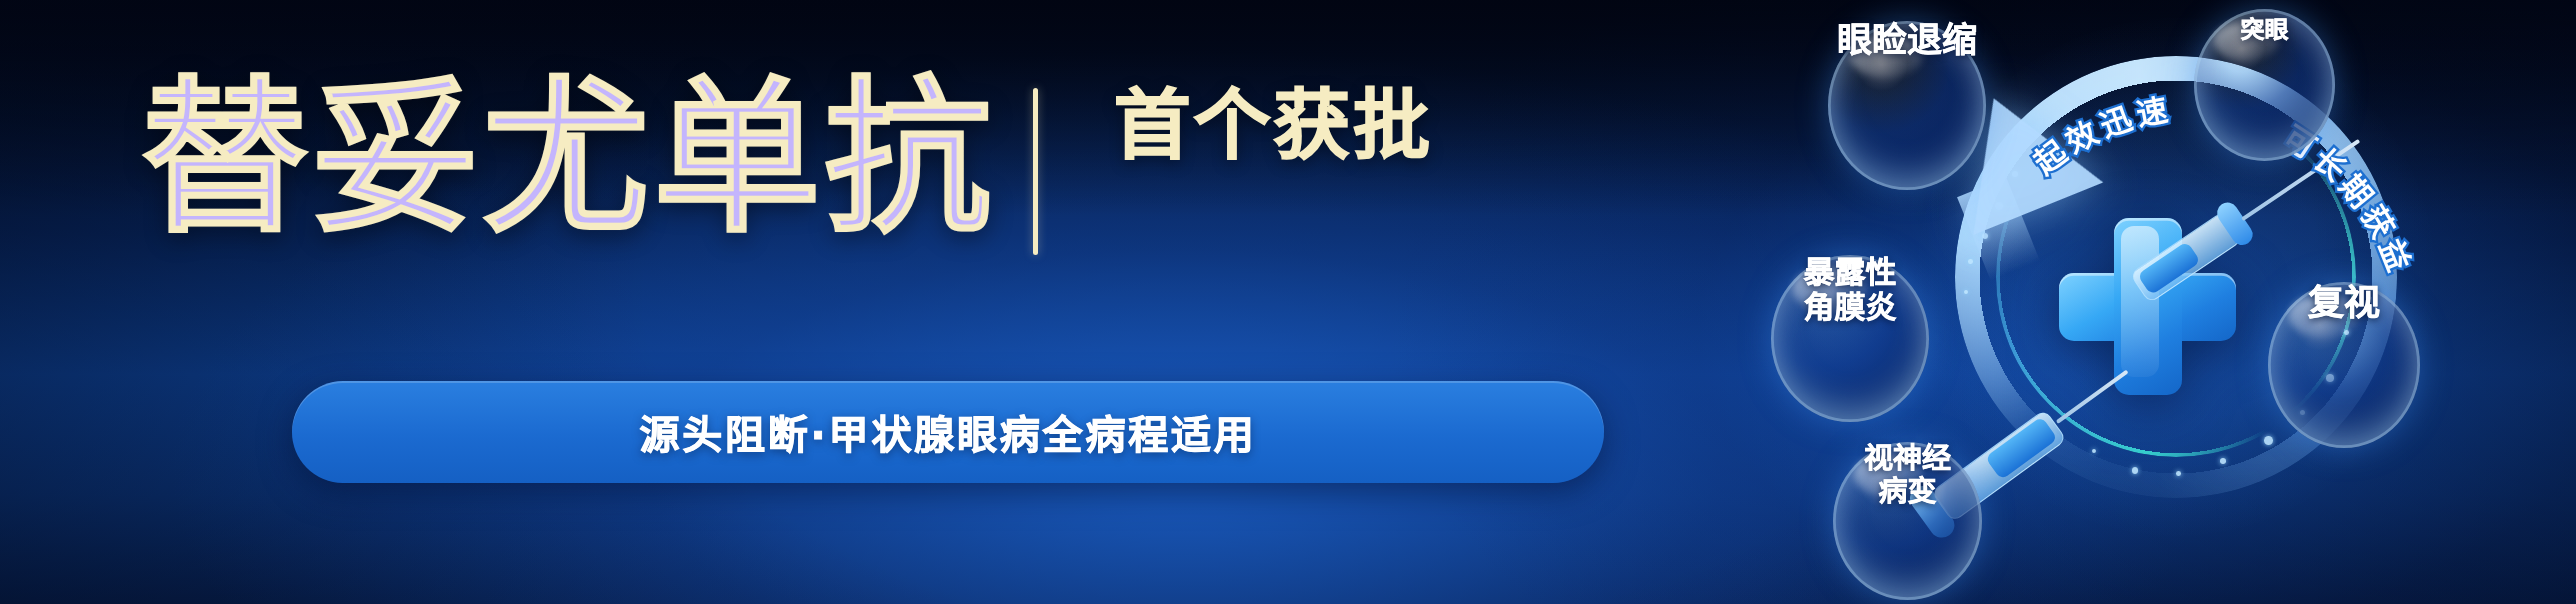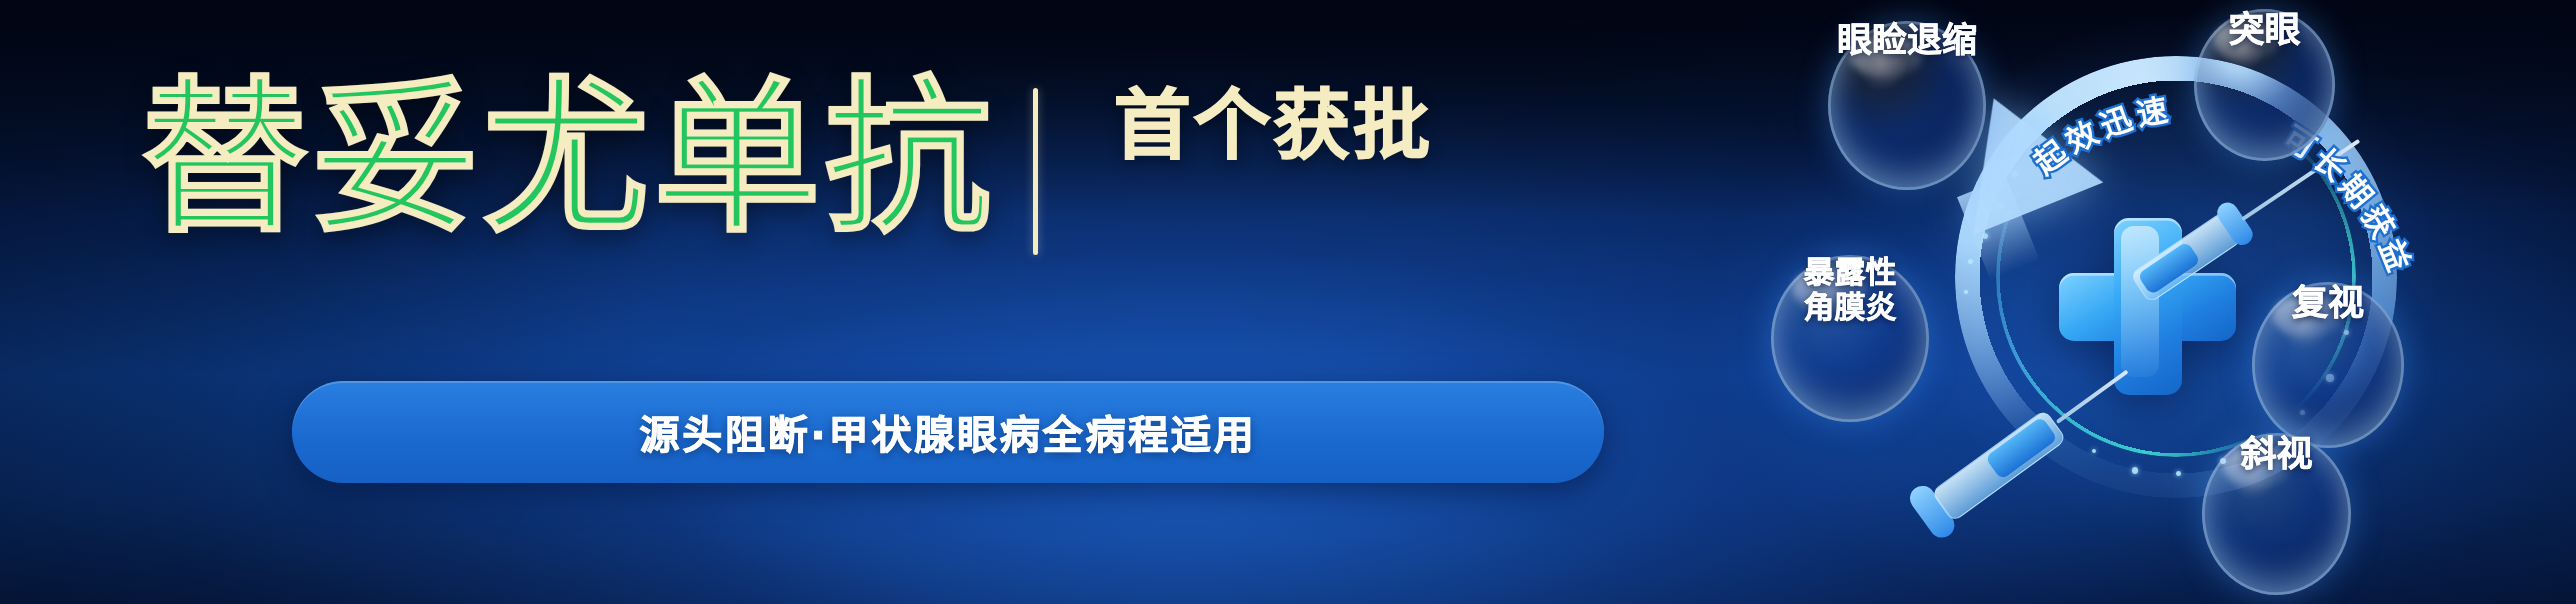--- a/index.html
+++ b/index.html
@@ -26,21 +26,21 @@
   .bg-topdark{position:absolute;left:0;top:0;right:0;height:216px;
     background:linear-gradient(180deg,rgba(1,5,18,.92),rgba(1,5,18,0));}
 
   
   .left-block{position:absolute;left:141px;top:73px;width:1468px;height:405px;}
 
   .headline-row{display:flex;align-items:flex-start;}
 
   .main-title{
     font-size:167px;line-height:1.02;font-weight:900;
-    color:#22c55e;
+    color:#c4b5fd;
     letter-spacing:3.8px;
     white-space:nowrap;
     text-shadow:0 5.6px 24.5px rgba(0,0,0,.45), 0 0 1.9px rgba(246,236,194,.7);
     -webkit-text-stroke:1.9px #F6ECC2;
     font-family:"DejaVu Sans","Liberation Sans",sans-serif;
   }
 
   .divider{
     width:4.7px;height:167px;background:#F6ECC2;
     margin:15px 32px 0 38px;border-radius:2.8px;flex:0 0 auto;
@@ -279,32 +279,33 @@
           <tspan>可长期获益</tspan>
         </textPath>
       </text>
     </svg>
 
     <div class="bubble" style="left:40px;top:21px;width:158px;height:169px;">
       <span class="bubble-label" style="font-size:35px;">眼睑退缩</span>
     </div>
 
     <div class="bubble" style="left:406px;top:9.4px;width:141px;height:152px;">
-      <span class="bubble-label" style="font-size:36px;">突眼</span>
+      <span class="bubble-label" style="font-size:24px;margin-top:8px;">突眼</span>
     </div>
 
     <div class="bubble" style="left:-17px;top:255px;width:158px;height:167px;">
       <span class="bubble-label" style="font-size:31px;">暴露性
 角膜炎</span>
     </div>
 
-    <div class="bubble" style="left:464px;top:282px;width:152px;height:166px;">
+    <div class="bubble" style="left:480px;top:282px;width:152px;height:166px;">
       <span class="bubble-label" style="font-size:36px;">复视</span>
     </div>
 
-
-    <div class="bubble" style="left:414px;top:433px;width:149px;height:162px;">
-      <span class="bubble-label" style="font-size:36px;">斜视</span>
-    </div>
+    <div class="bubble" style="left:45px;top:442px;width:149px;height:158px;">
+      <span class="bubble-label" style="font-size:29px;">视神经
+病变</span>
+    </div>
+
 
   </div>
 </div>
 
 
 </body></html>

